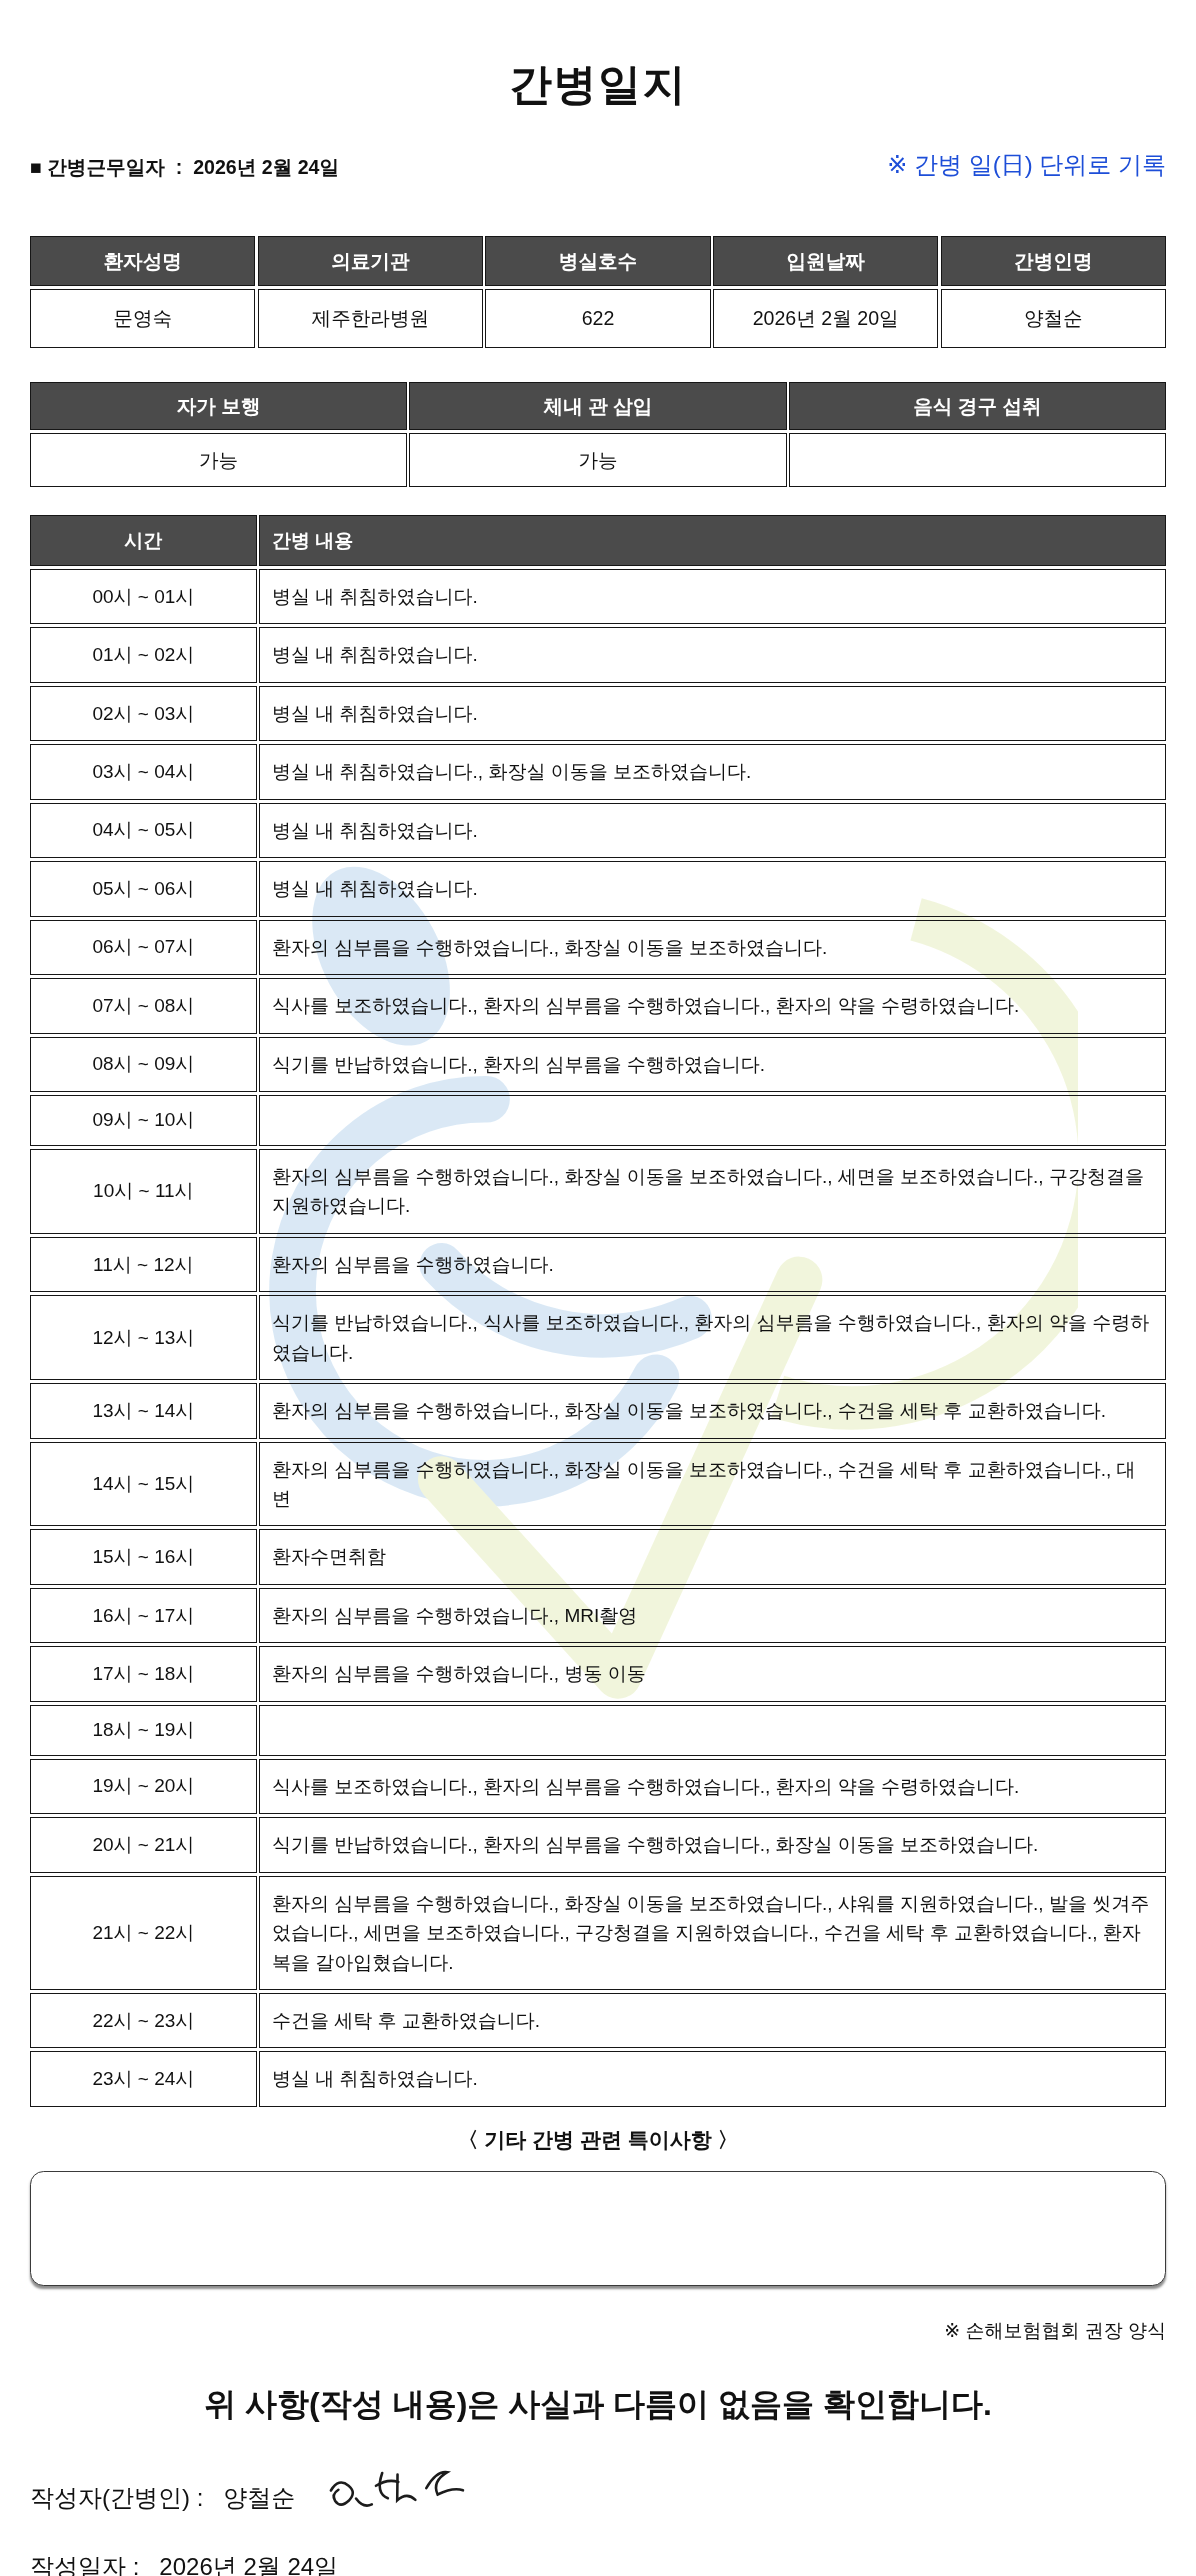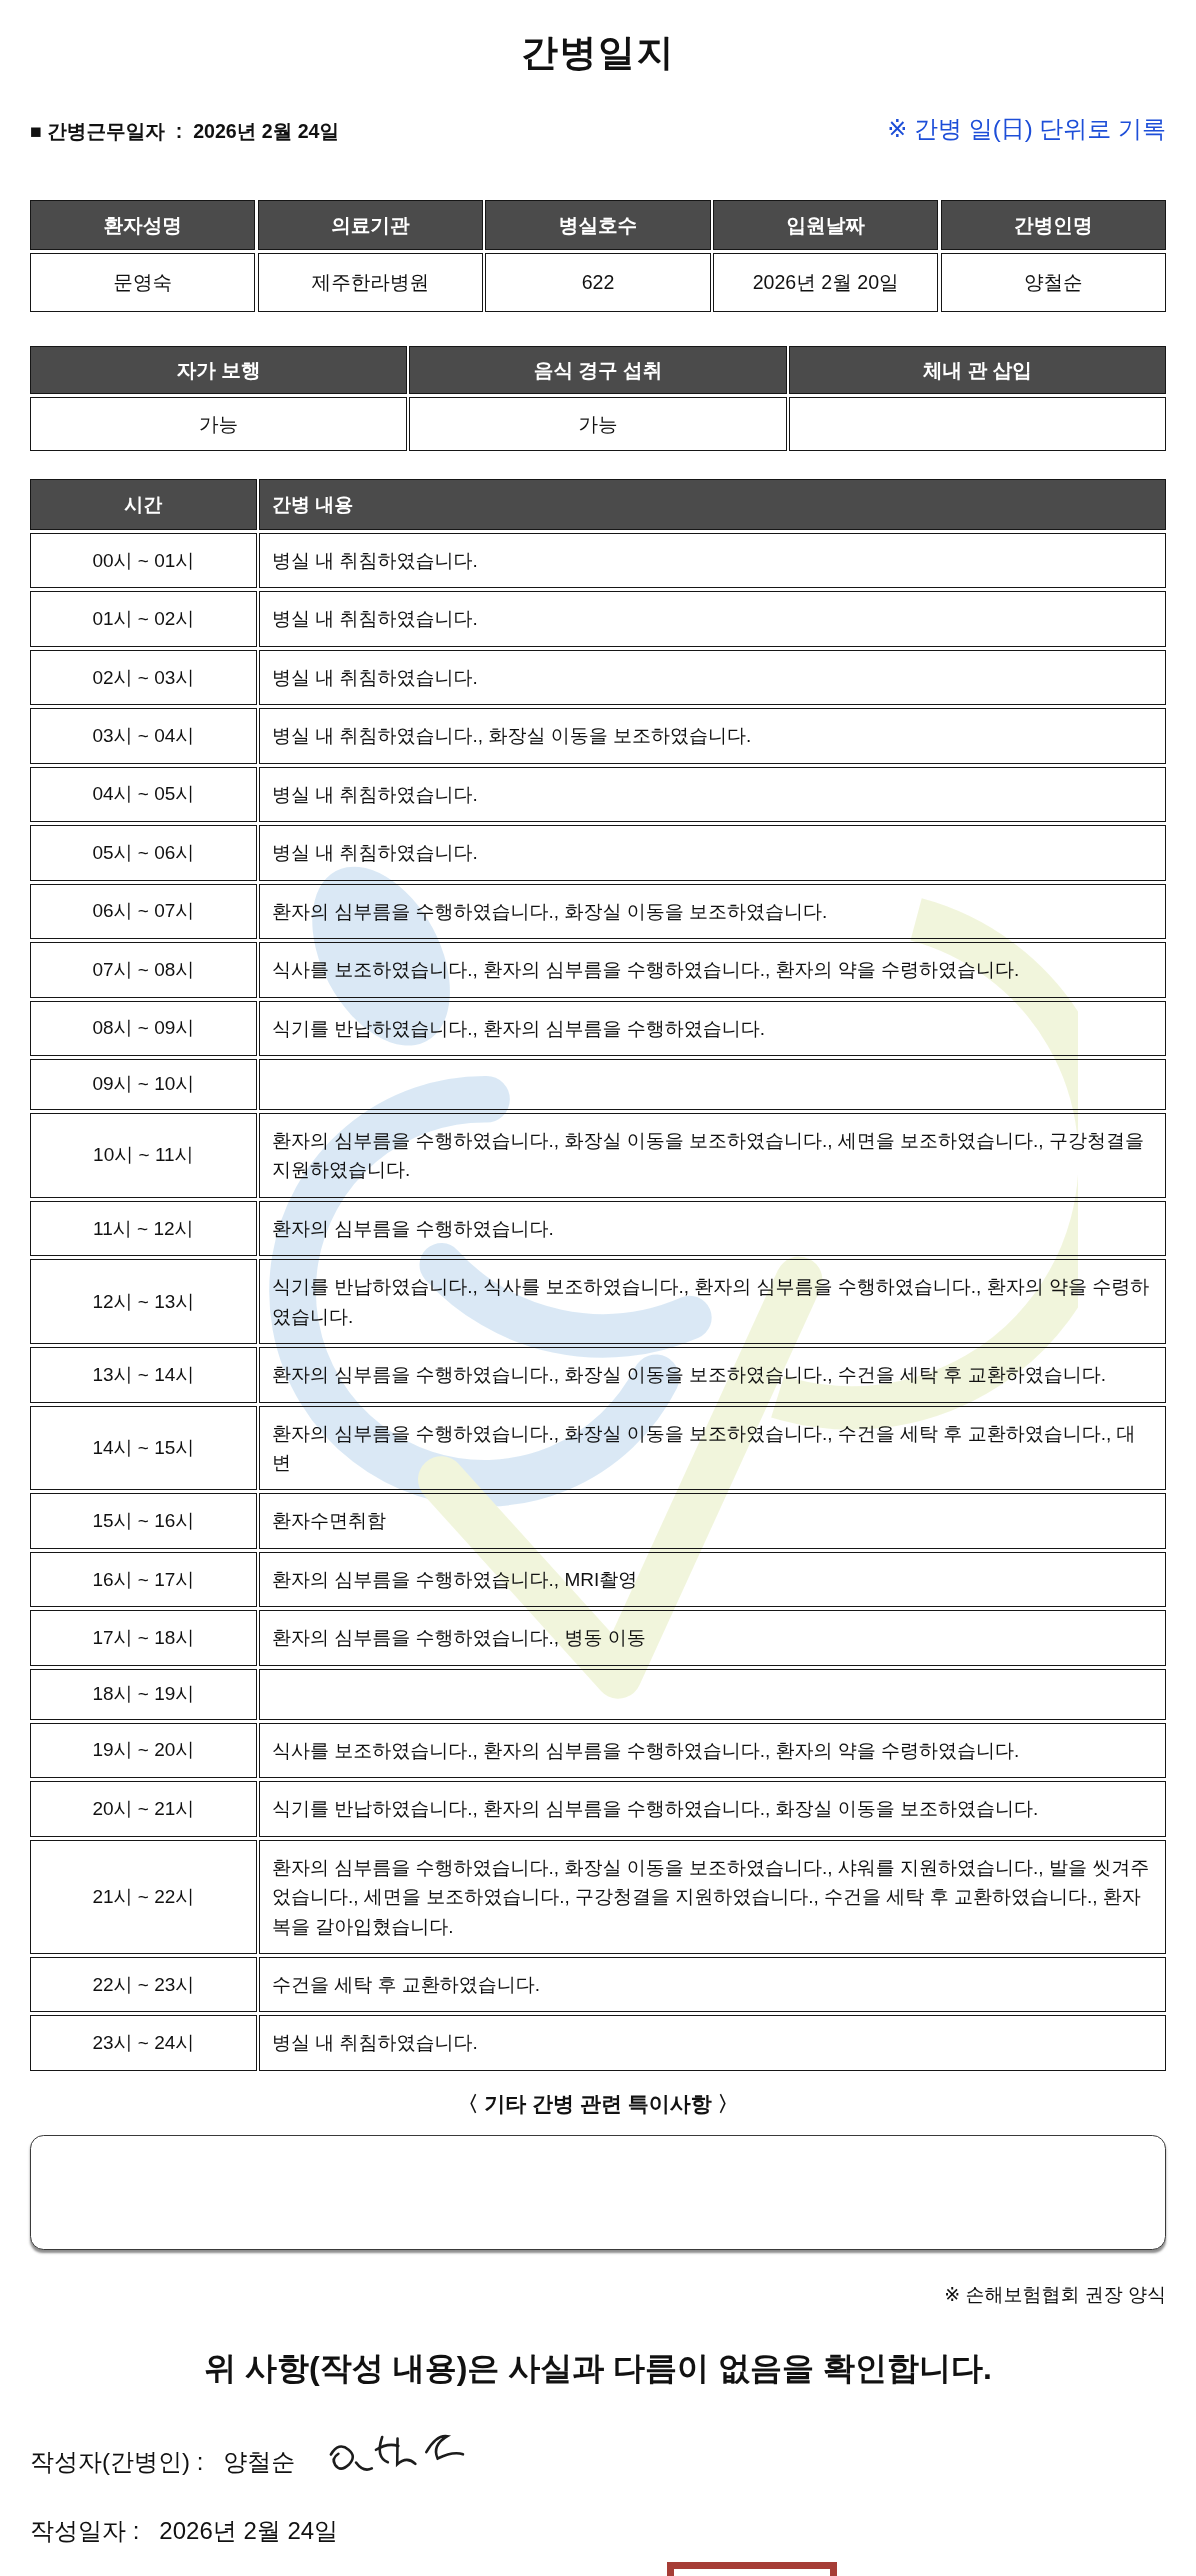--- a/index.html
+++ b/index.html
@@ -4,21 +4,21 @@
 <style>
   html,body{margin:0;padding:0;background:#ffffff;}
   body{
     width:1196px;height:2576px;position:relative;overflow:hidden;
     font-family:"Liberation Sans","DejaVu Sans",sans-serif;color:#111;
   }
   .content{position:relative;z-index:1;padding:0 30px;}
   
   .watermark{position:absolute;left:249px;top:798px;z-index:0;opacity:.55;pointer-events:none;}
   
-  .doc-title{margin-top:28px;text-align:center;font-size:37px;font-weight:bold;letter-spacing:1.5px;}
+  .doc-title{margin-top:56px;text-align:center;font-size:43px;font-weight:bold;letter-spacing:1.5px;}
   .meta-row{margin-top:35px;display:flex;justify-content:space-between;align-items:flex-end;font-size:19.6px;white-space:pre-wrap;}
   .meta-left{font-weight:bold;}
   .meta-right{font-size:24px;color:#1d4ed8;}
   
   .trow{display:flex;gap:2.3px;margin-bottom:3px;}
   .cell{border:1.5px solid #161616;box-sizing:border-box;display:flex;align-items:center;justify-content:center;background:transparent;}
   .hcell{background:#4b4b4b;color:#ffffff;font-weight:bold;font-size:19.6px;margin-top:22px;}
   .vcell{font-size:19.6px;}
   .t1 .cell{flex:1;height:50px;}
   .t1 .vcell{height:59px;}
@@ -84,22 +84,22 @@
       <div class="cell vcell">제주한라병원</div>
       <div class="cell vcell">622</div>
       <div class="cell vcell">2026년 2월 20일</div>
       <div class="cell vcell">양철순</div>
     </div>
   </div>
 
   <div class="t2 mt16">
     <div class="trow">
       <div class="cell hcell">자가 보행</div>
+      <div class="cell hcell">체내 관 삽입</div>
       <div class="cell hcell">음식 경구 섭취</div>
-      <div class="cell hcell">체내 관 삽입</div>
     </div>
     <div class="trow">
       <div class="cell vcell">가능</div>
       <div class="cell vcell">가능</div>
       <div class="cell vcell"></div>
     </div>
   </div>
 
   <div class="care mt8">
     <div class="trow care-head">

